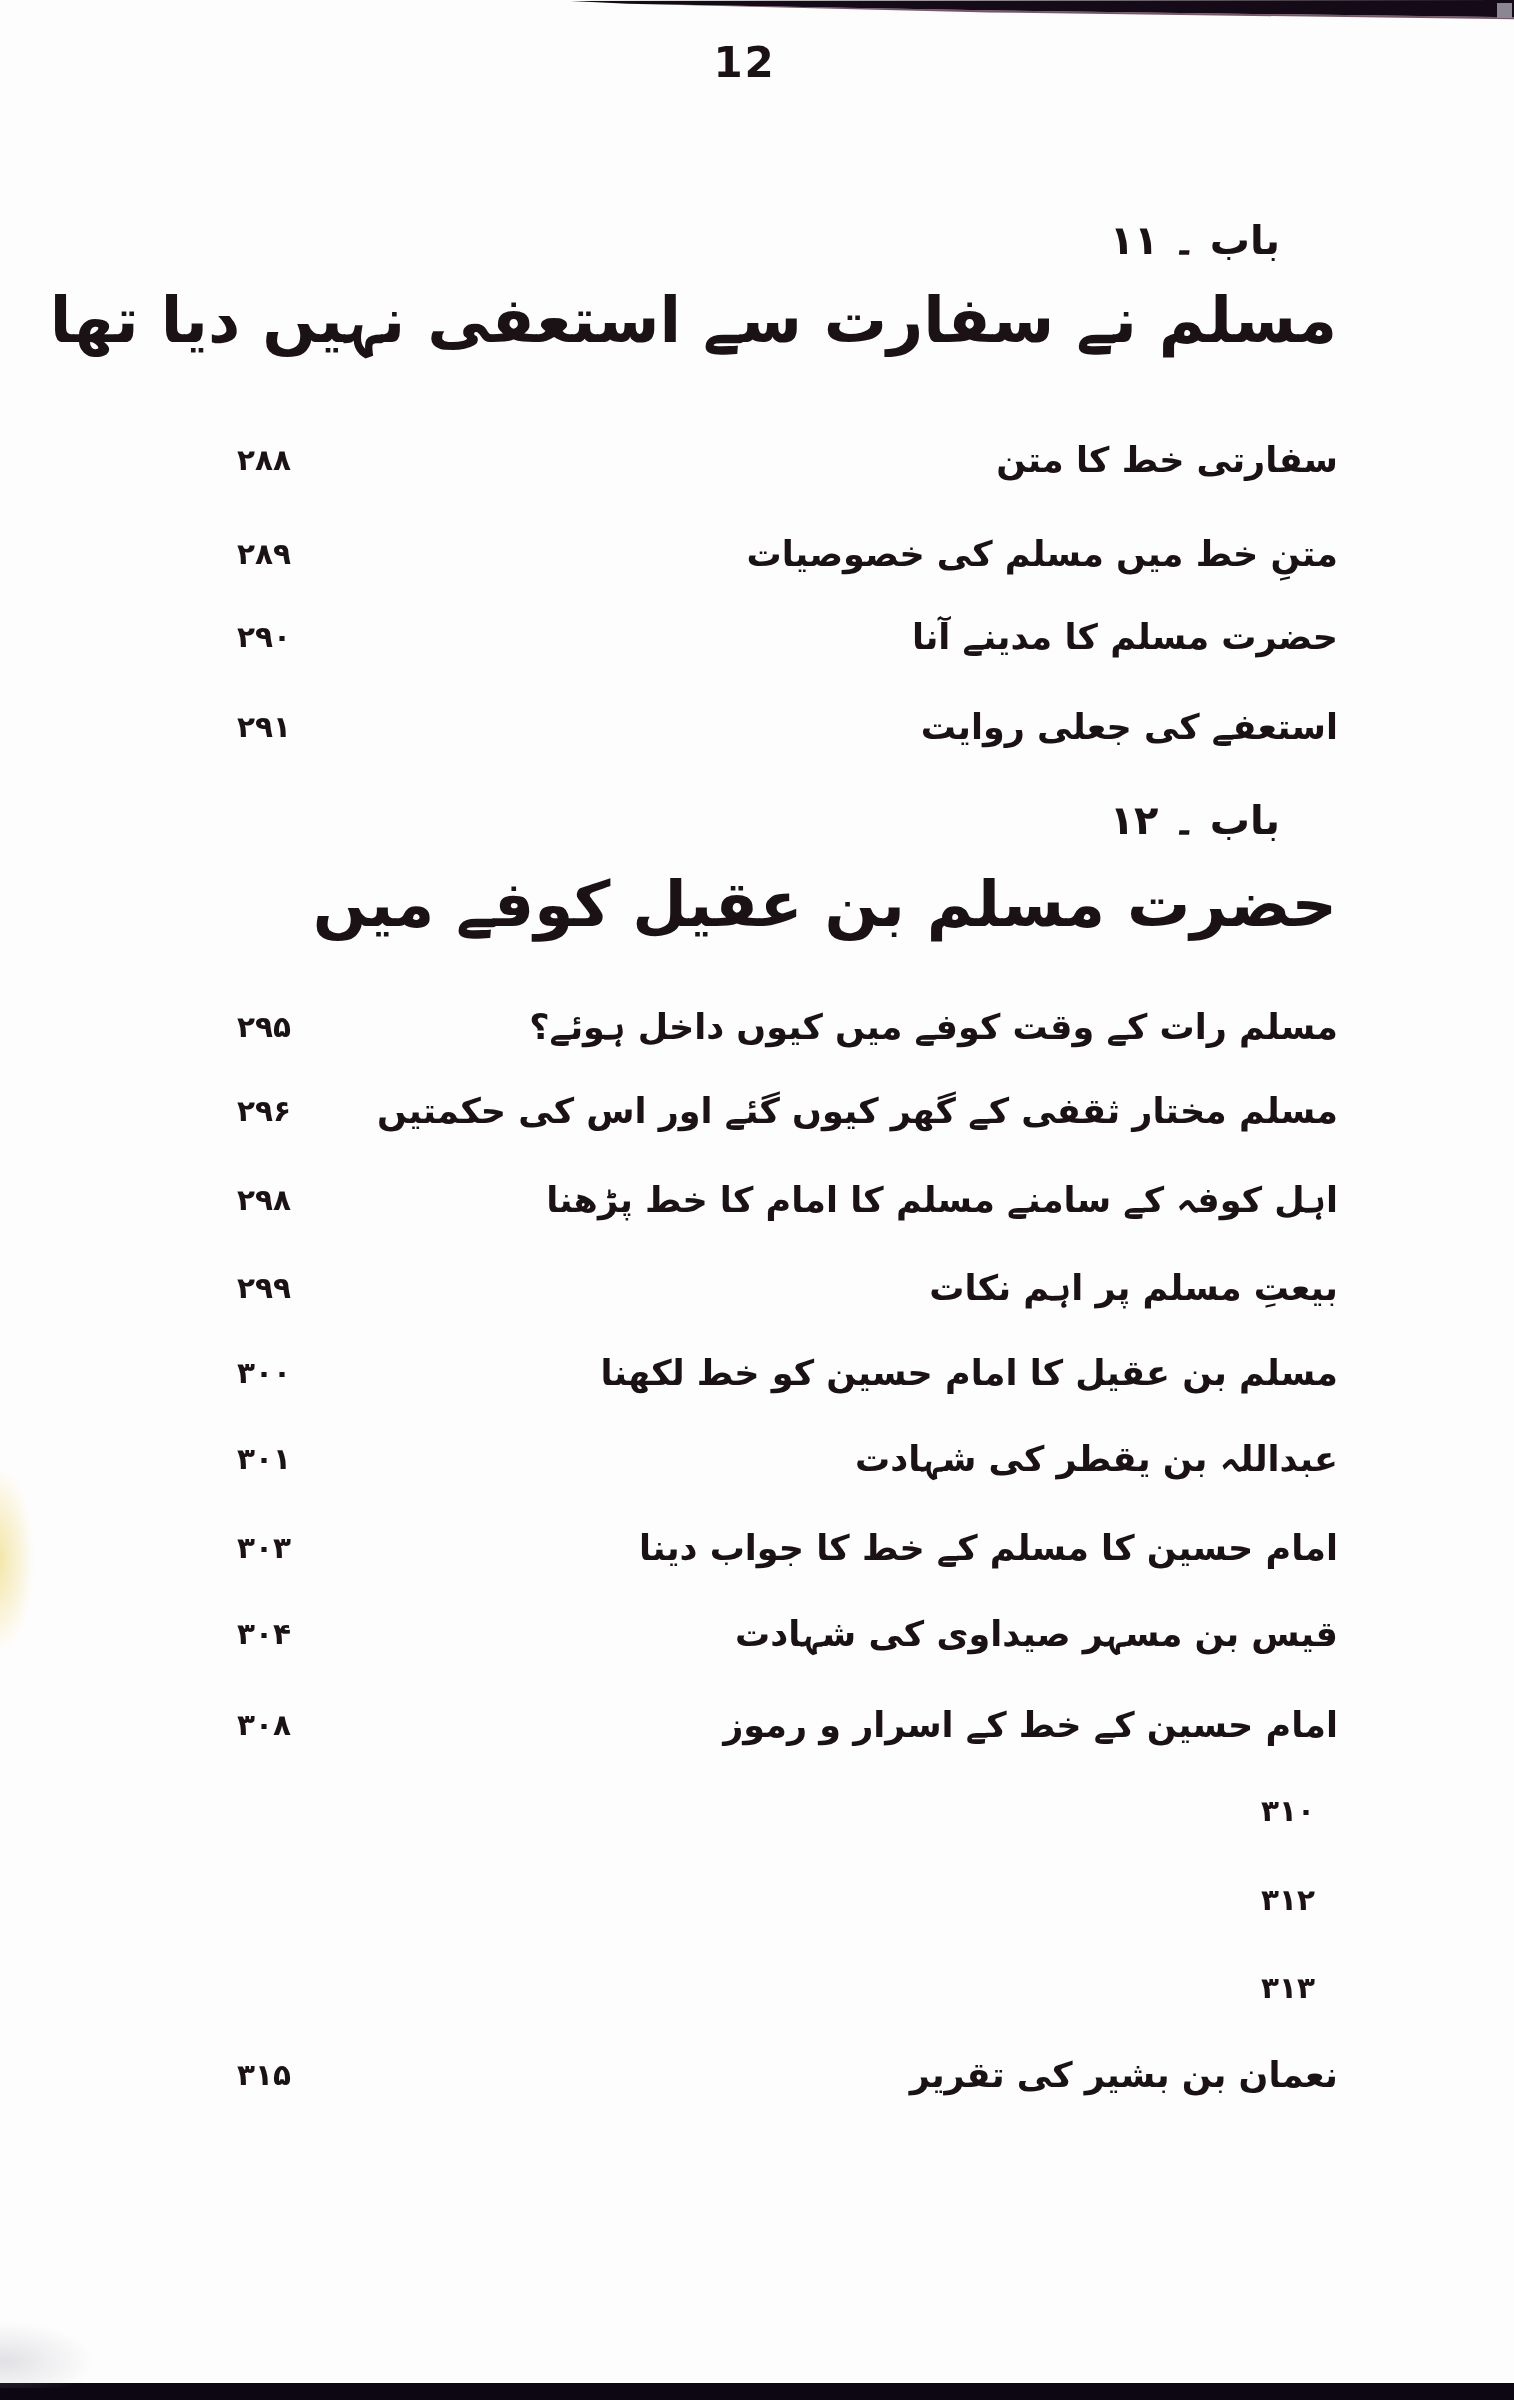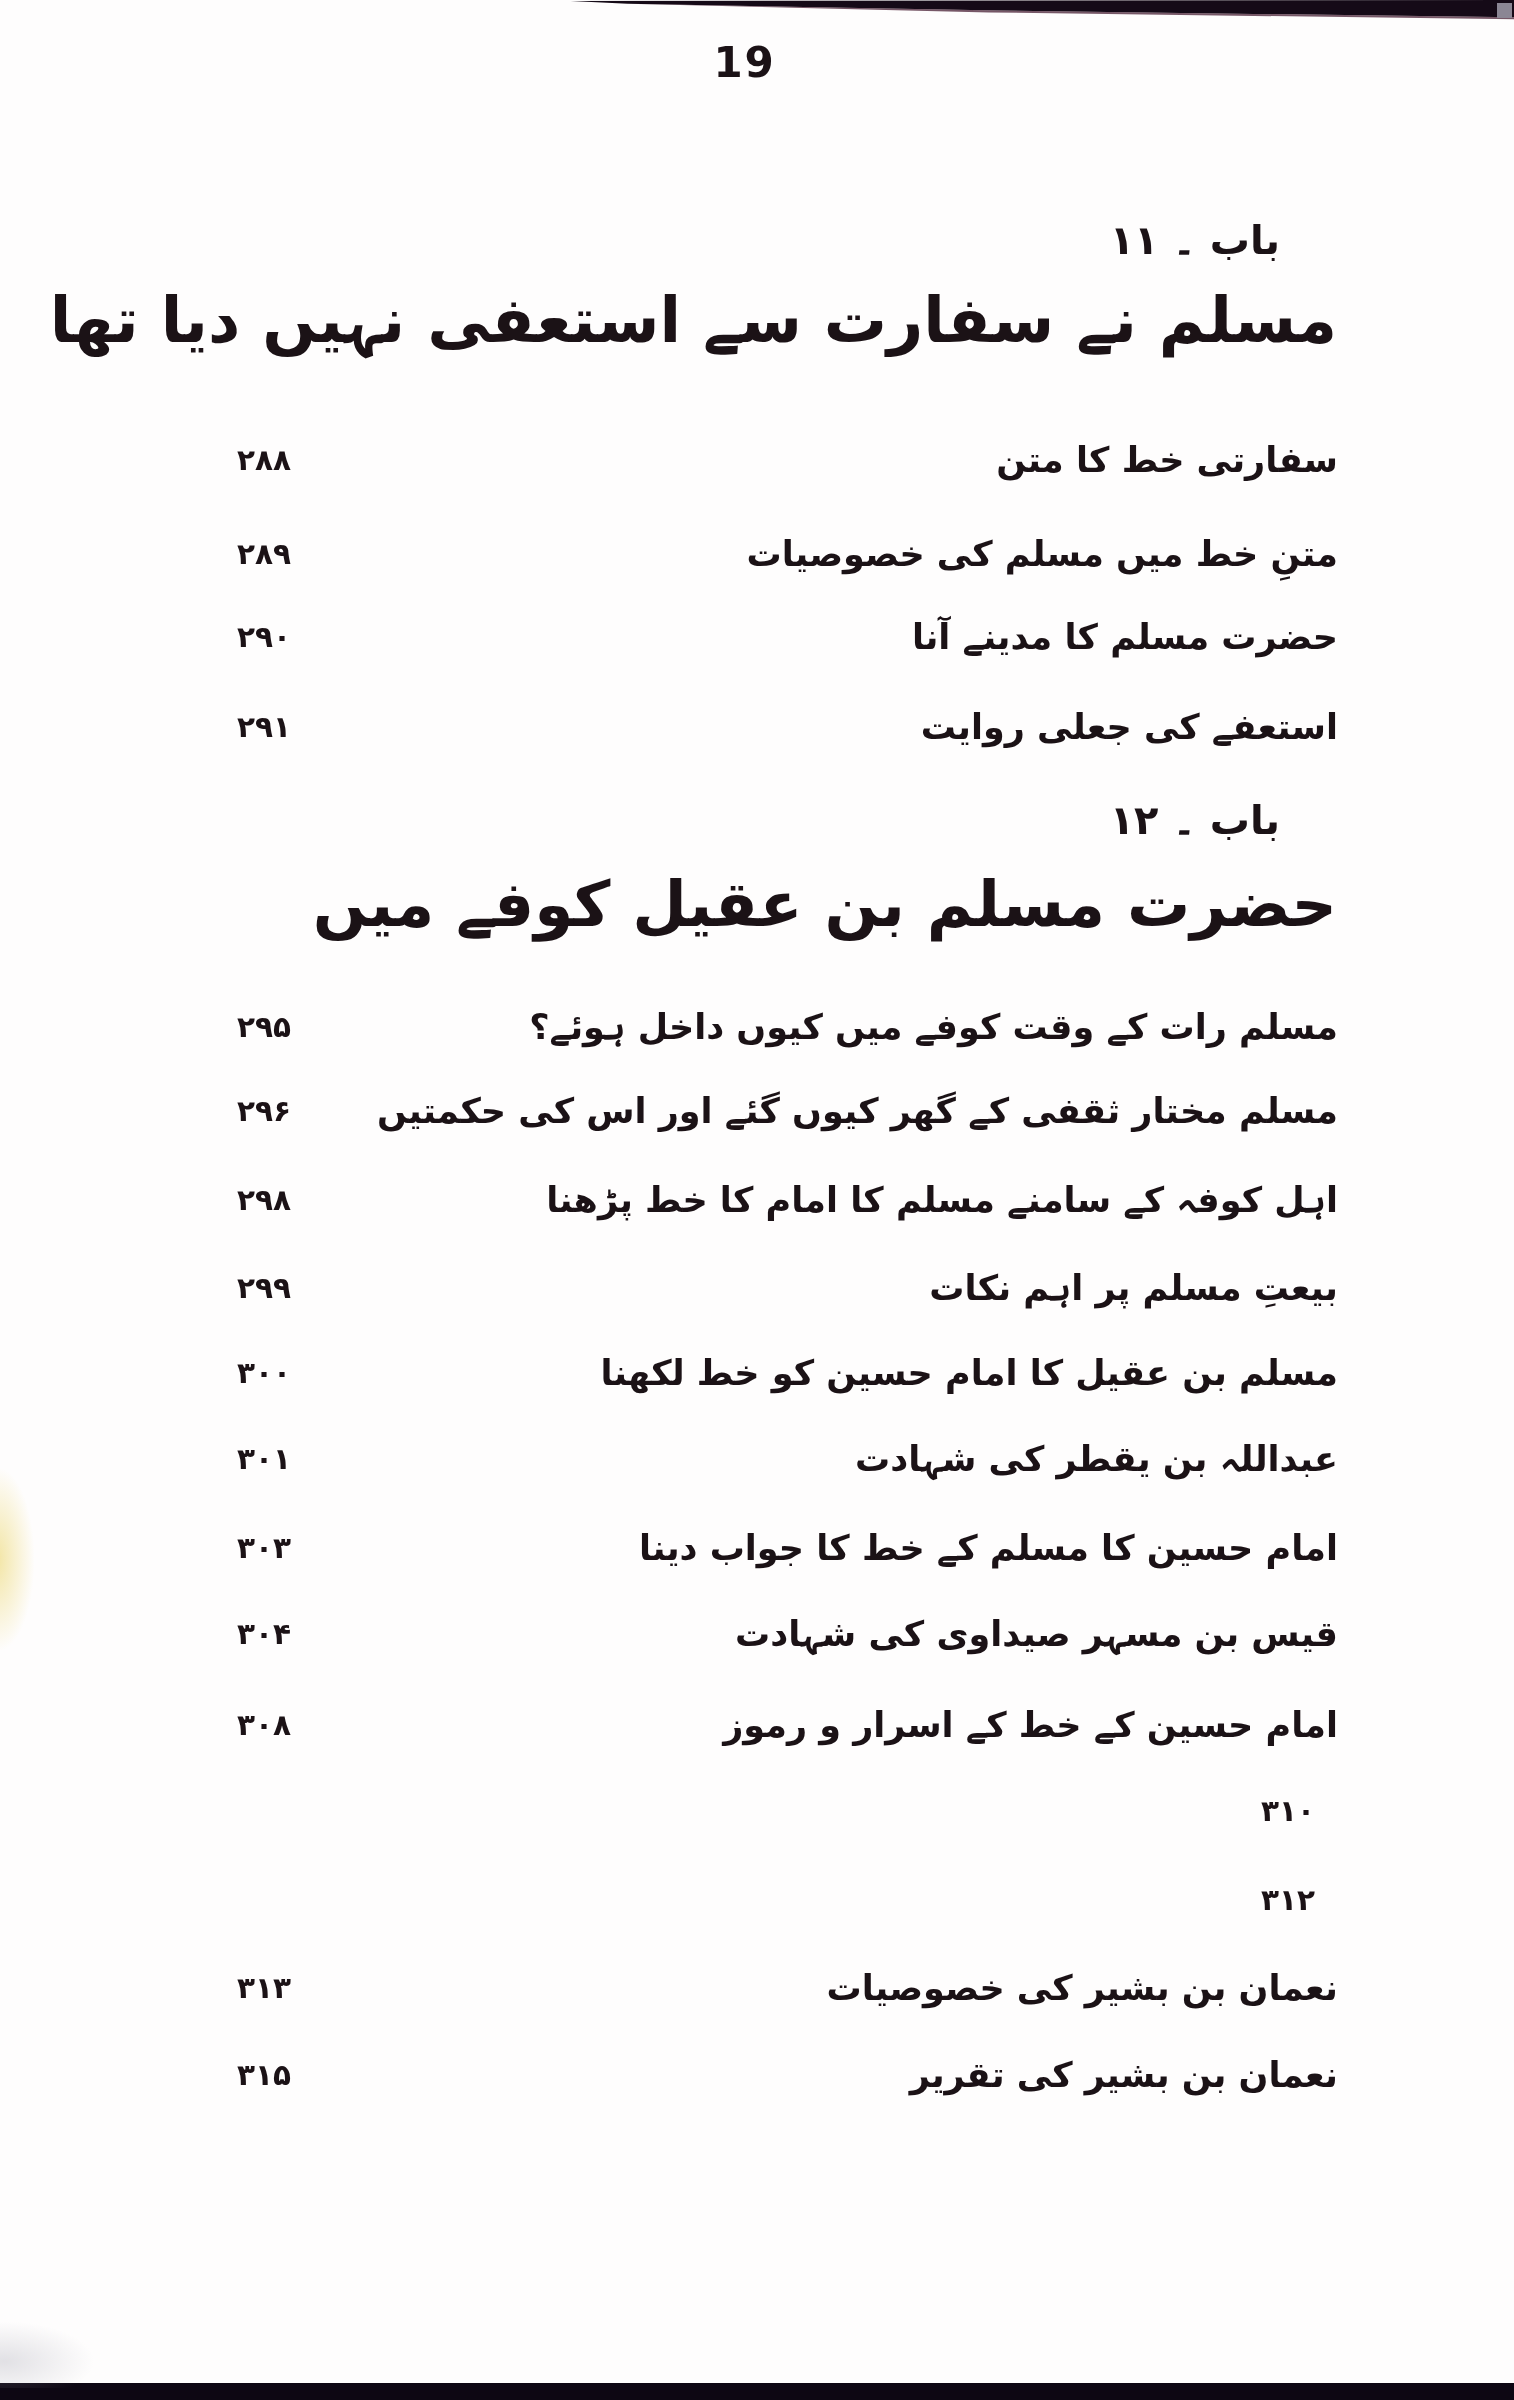--- a/index.html
+++ b/index.html
@@ -56,21 +56,21 @@
 
   <svg class="scan-edge-top" viewBox="0 0 1592 26" preserveAspectRatio="none">
     <polygon points="600,1 1592,0 1592,18 1050,11 660,4" fill="#150a17"></polygon>
     <polygon points="660,4 1050,11 1592,18 1592,20 1040,13" fill="#3c1026" opacity="0.7"></polygon>
   </svg>
   <div class="scan-corner"></div>
   <div class="scan-edge-bottom"></div>
   <div class="stain"></div>
   <div class="smudge"></div>
 
-  <div class="page-number">19</div>
+  <div class="page-number">12</div>
 
   <div class="chapter-label" style="top:217px">باب ۔ ۱۱</div>
   <h1 class="chapter-title" style="top:283px">مسلم نے سفارت سے استعفی نہیں دیا تھا</h1>
 
   <div class="toc-row" style="top:420px">
     <span class="toc-entry-label">سفارتی خط کا متن</span>
     <span class="toc-entry-page">۲۸۸</span>
   </div>
   <div class="toc-row" style="top:514px">
     <span class="toc-entry-label">متنِ خط میں مسلم کی خصوصیات</span>
@@ -124,21 +124,20 @@
     <span class="toc-entry-label">امام حسین کے خط کے اسرار و رموز</span>
     <span class="toc-entry-page">۳۰۸</span>
   </div>
   <div class="toc-row" style="top:1771px">
     <span class="toc-entry-page">۳۱۰</span>
   </div>
   <div class="toc-row" style="top:1860px">
     <span class="toc-entry-page">۳۱۲</span>
   </div>
   <div class="toc-row" style="top:1948px">
-    <span class="toc-entry-label">نعمان بن بشیر کی خصوصیات</span>
     <span class="toc-entry-page">۳۱۳</span>
   </div>
   <div class="toc-row" style="top:2035px">
     <span class="toc-entry-label">نعمان بن بشیر کی تقریر</span>
     <span class="toc-entry-page">۳۱۵</span>
   </div>
 
 </div>
 
 

